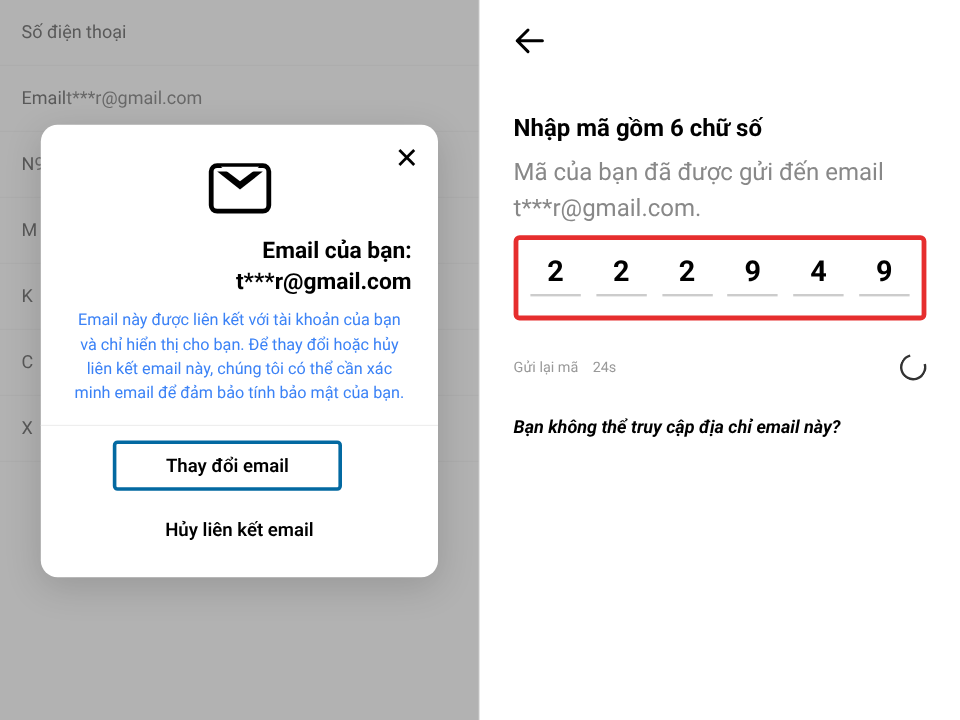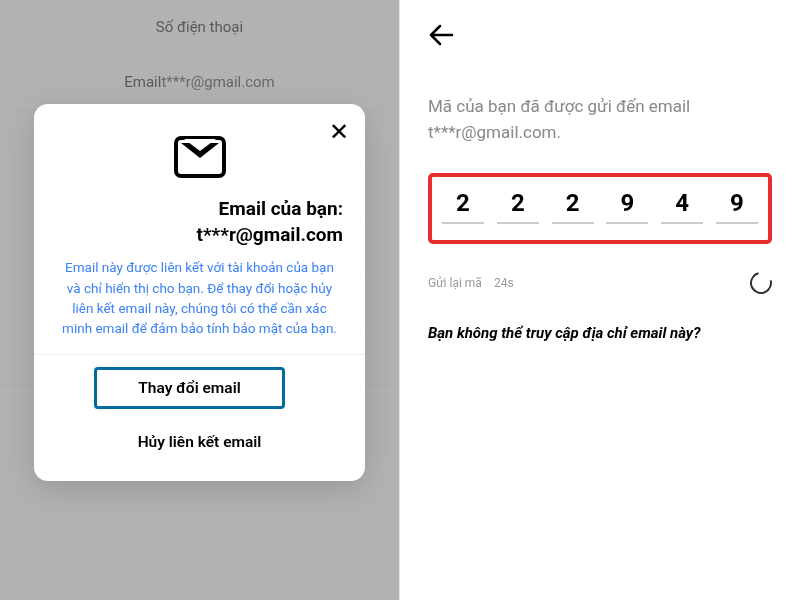--- a/index.html
+++ b/index.html
@@ -19,21 +19,21 @@
       background: #f8f8f8;
       border-right: 1px solid #e5e5e5;
     }
     .left-bg {
       position: absolute;
       top: 0; left: 0; right: 0; bottom: 0;
       padding: 0;
     }
     .left-bg-row {
       display: flex;
-      justify-content: center;
+      justify-content: flex-start;
       align-items: center;
       padding: 18px 18px;
       font-size: 15px;
       color: #333;
       border-bottom: 1px solid #eee;
     }
     .left-bg-row .value { color: #555; }
     .left-overlay {
       position: absolute;
       top: 0; left: 0; right: 0; bottom: 0;
@@ -141,24 +141,24 @@
       font-weight: 400;
       cursor: pointer;
       margin-bottom: 42px;
     }
     .right-title {
       font-size: 20px;
       font-weight: 700;
       margin-bottom: 10px;
     }
     .right-subtitle {
-      font-size: 17px;
+      font-size: 20px;
       color: #888;
       line-height: 1.5;
-      margin-bottom: 28px;
+      margin-bottom: 8px;
     }
     .code-box {
       border: 4px solid #e62e2e;
       border-radius: 5px;
       padding: 12px 10px 16px 10px;
       display: flex;
       justify-content: space-between;
       margin-bottom: 28px;
     }
     .code-digit {
@@ -239,20 +239,21 @@
     <div class="modal-btn">Hủy liên kết email</div>
   </div>
 </div>
 
 <div class="right-panel">
   <div class="back-arrow">
     <svg width="26" height="22" viewBox="0 0 26 22">
         <path d="M12 2 L3 11 L12 20 M3 11 L24 11" stroke="#000" stroke-width="2.5" fill="none" stroke-linecap="round" stroke-linejoin="round"></path>
       </svg>
   </div>
+  <div class="right-title">Nhập mã gồm 6 chữ số</div>
   <div class="right-subtitle">Mã của bạn đã được gửi đến email t***r@gmail.com.</div>
 
   <div class="code-box">
     <div class="code-digit">2</div>
     <div class="code-digit">2</div>
     <div class="code-digit">2</div>
     <div class="code-digit">9</div>
     <div class="code-digit">4</div>
     <div class="code-digit">9</div>
   </div>

